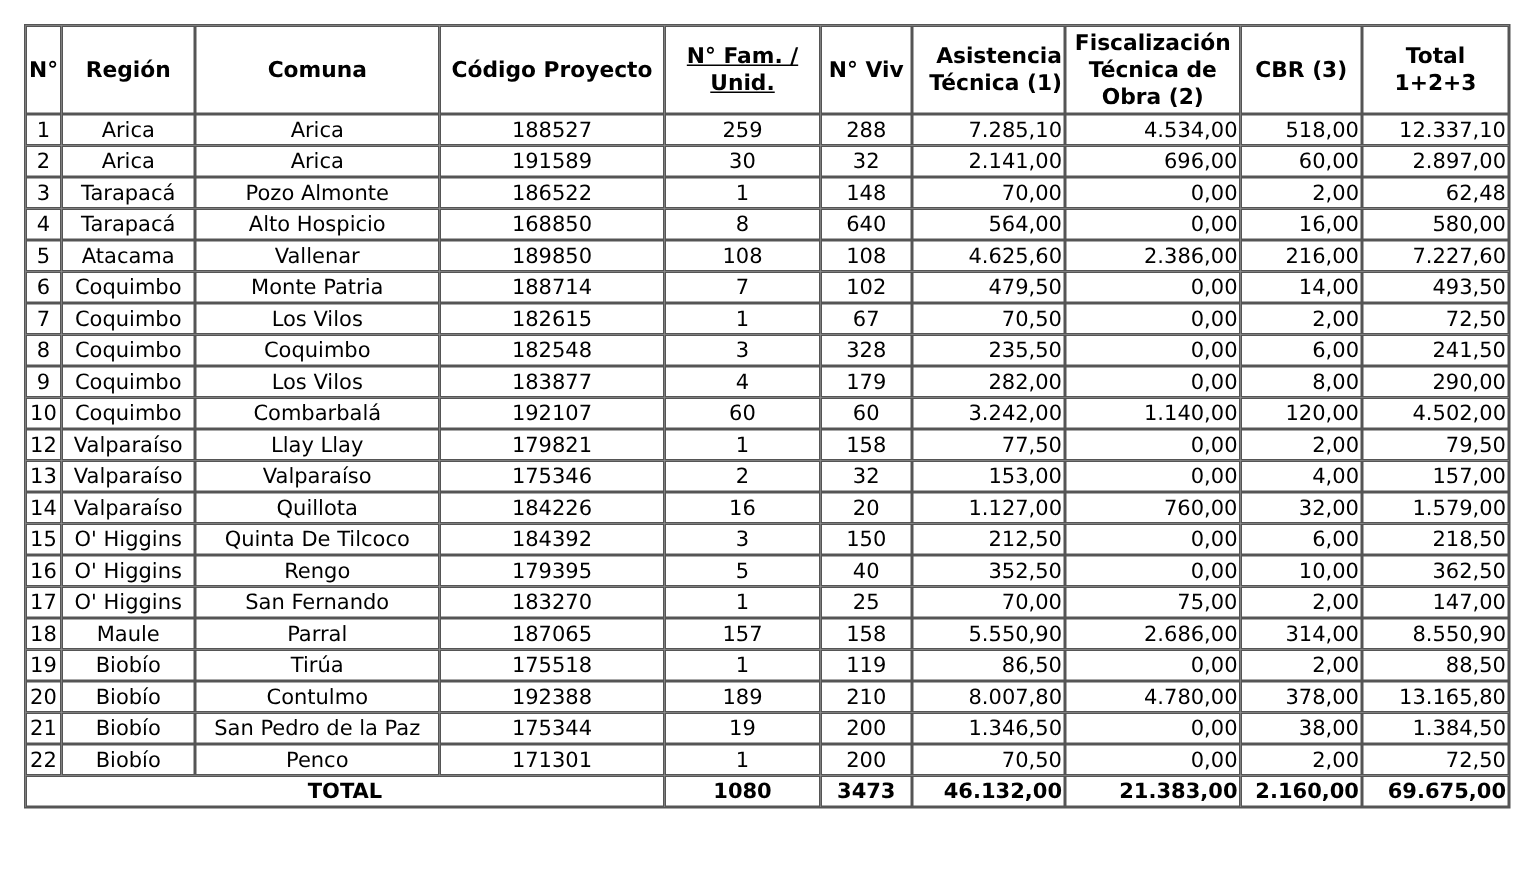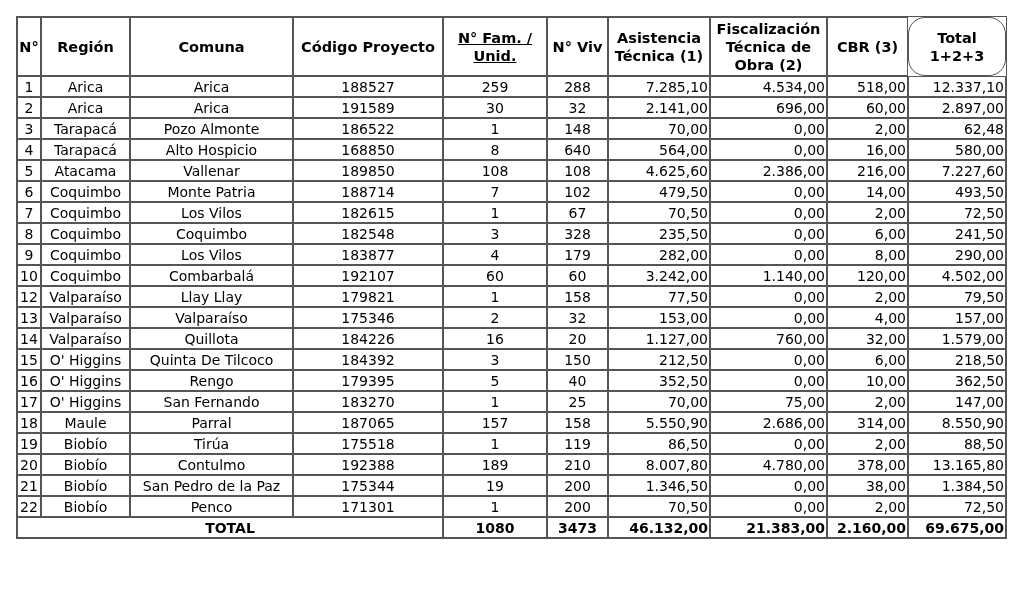--- a/index.html
+++ b/index.html
@@ -37,24 +37,24 @@
         <col class="c9">
     </colgroup>
     <thead>
       <tr>
         <th>N°</th>
         <th>Región</th>
         <th>Comuna</th>
         <th>Código Proyecto</th>
         <th style="white-space:normal;text-decoration:underline;">N° Fam. / Unid.</th>
         <th>N° Viv</th>
-        <th style="white-space:normal;">Asistencia Técnica (1)</th>
+        <th style="white-space:normal;text-align:right;">Asistencia Técnica (1)</th>
         <th style="white-space:normal;">Fiscalización Técnica de Obra (2)</th>
         <th>CBR (3)</th>
-        <th style="white-space:normal;border-radius:17px;">Total 1+2+3</th>
+        <th style="white-space:normal;">Total 1+2+3</th>
       </tr>
     </thead>
     <tbody id="tbody">
         <tr>
           <td class="ctr">1</td>
           <td class="ctr">Arica</td>
           <td class="ctr">Arica</td>
           <td class="ctr">188527</td>
           <td class="ctr">259</td>
           <td class="ctr">288</td>

